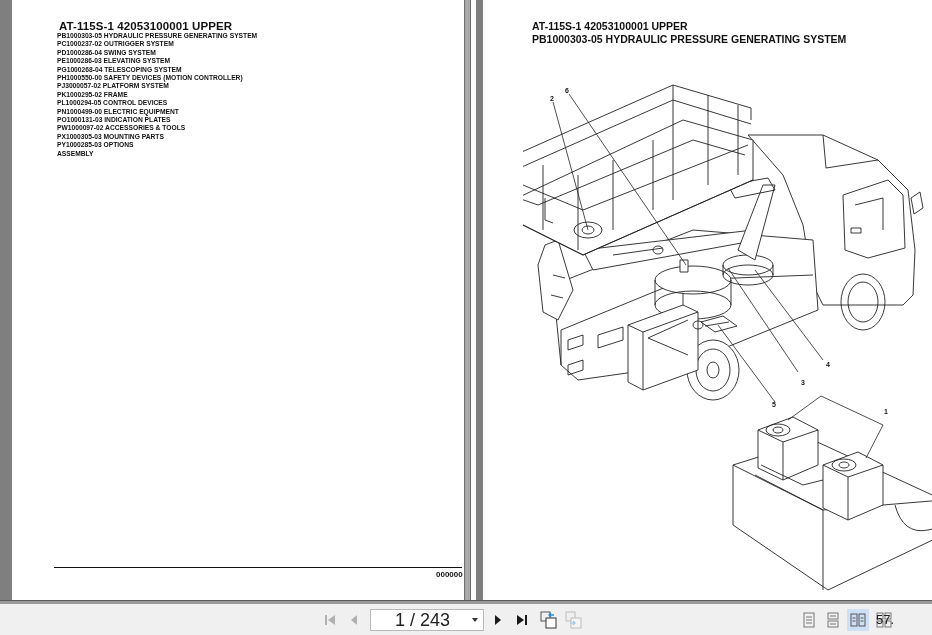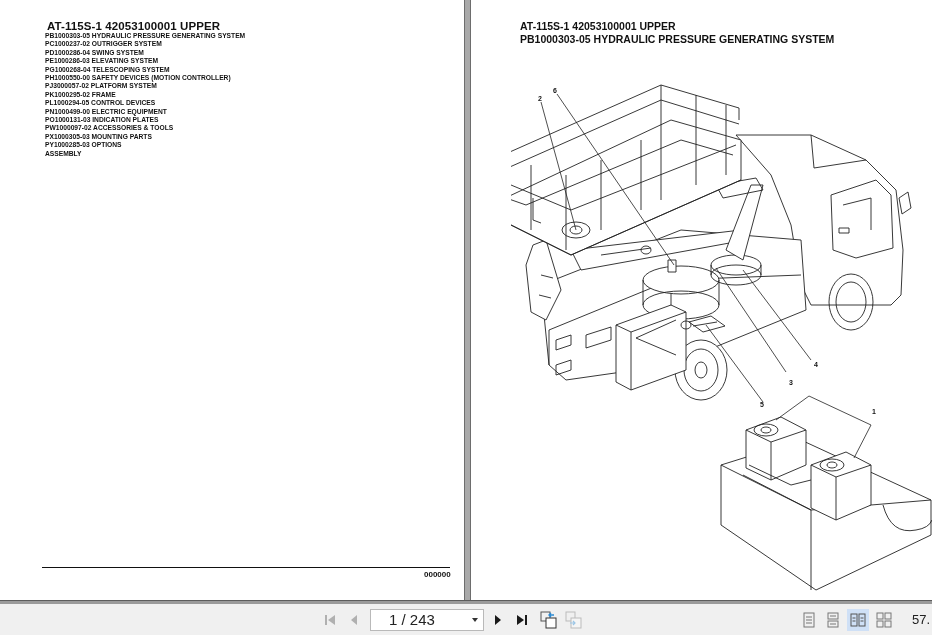--- a/index.html
+++ b/index.html
@@ -1,43 +1,43 @@
 <!DOCTYPE html>
 <html><head>
 <meta charset="utf-8">
 <style>
   * { box-sizing: border-box; margin: 0; padding: 0; }
   html, body { width: 932px; height: 635px; overflow: hidden; background: #808080; }
   body { position: relative; font-family: "Liberation Sans", sans-serif; }
 
   .viewer { position: absolute; left: 0; top: 0; width: 932px; height: 602px; background: #7f7f7f; }
-  .page { position: absolute; top: 0; height: 600px; background: #ffffff; }
+  .page { position: absolute; top: 0; height: 600px; background: #ffffff; margin-left: 12px; }
   .page-left { left: 0; width: 464px; }
   .page-right { left: 471px; width: 461px; }
   .divider { position: absolute; left: 464px; top: 0; width: 7px; height: 602px; background: #a9a9a9; border-left: 1px solid #6d6d6d; border-right: 1px solid #6d6d6d; }
   .hshadow { position: absolute; left: 0; top: 600px; width: 932px; height: 4px; background: #9a9a9a; border-top: 1px solid #5c5c5c; }
 
   .doc-title { position: absolute; left: 47px; top: 20px; font-size: 11.5px; font-weight: bold; color: #111; letter-spacing: 0.1px; }
   .toc { position: absolute; left: 45px; top: 32px; list-style: none; }
   .toc li { font-size: 6.7px; font-weight: bold; color: #111; line-height: 8.4px; white-space: nowrap; }
   .foot-rule { position: absolute; left: 42px; top: 567px; width: 408px; height: 1px; background: #111; }
   .foot-num { position: absolute; left: 424px; top: 570px; font-size: 8px; font-weight: bold; color: #111; }
 
   .r-title1 { position: absolute; left: 49px; top: 20px; font-size: 10.5px; font-weight: bold; color: #111; }
   .r-title2 { position: absolute; left: 49px; top: 33px; font-size: 10.5px; font-weight: bold; color: #111; }
   .diagram { position: absolute; left: 40px; top: 80px; width: 421px; height: 520px; }
   .callout { font-family: "Liberation Sans", sans-serif; font-size: 7px; font-weight: bold; fill: #111; }
 
   .toolbar { position: absolute; left: 0; top: 604px; width: 932px; height: 31px; background: #f0f0f0; }
   .tb-btn { position: absolute; top: 6px; width: 20px; height: 20px; display: flex; align-items: center; justify-content: center; }
-  .page-select { position: absolute; left: 370px; top: 609px; width: 114px; height: 22px; background: #fff; border: 1px solid #b9b9b9; font-size: 15px; color: #222; padding-left: 18px; line-height: 20px; }
+  .page-select { position: absolute; left: 370px; top: 609px; width: 114px; height: 22px; background: #fff; border: 1px solid #b9b9b9; font-size: 18px; color: #222; padding-left: 24px; line-height: 20px; }
   .page-select .caret { position: absolute; right: 5px; top: 8px; width: 0; height: 0; border-left: 3px solid transparent; border-right: 3px solid transparent; border-top: 4px solid #333; }
   .view-btn { position: absolute; top: 609px; width: 22px; height: 22px; display: flex; align-items: center; justify-content: center; }
   .view-btn.active { background: #cfe0f6; }
-  .zoom-val { position: absolute; left: 912px; top: 612px; font-size: 13px; color: #222; }
+  .zoom-val { position: absolute; left: 876px; top: 612px; font-size: 13px; color: #222; }
 </style>
 </head>
 <body>
 
 <div class="viewer">
 
   <div class="page page-left">
     <div class="doc-title">AT-115S-1 42053100001 UPPER</div>
     <ul class="toc">
       <li>PB1000303-05 HYDRAULIC PRESSURE GENERATING SYSTEM</li>

